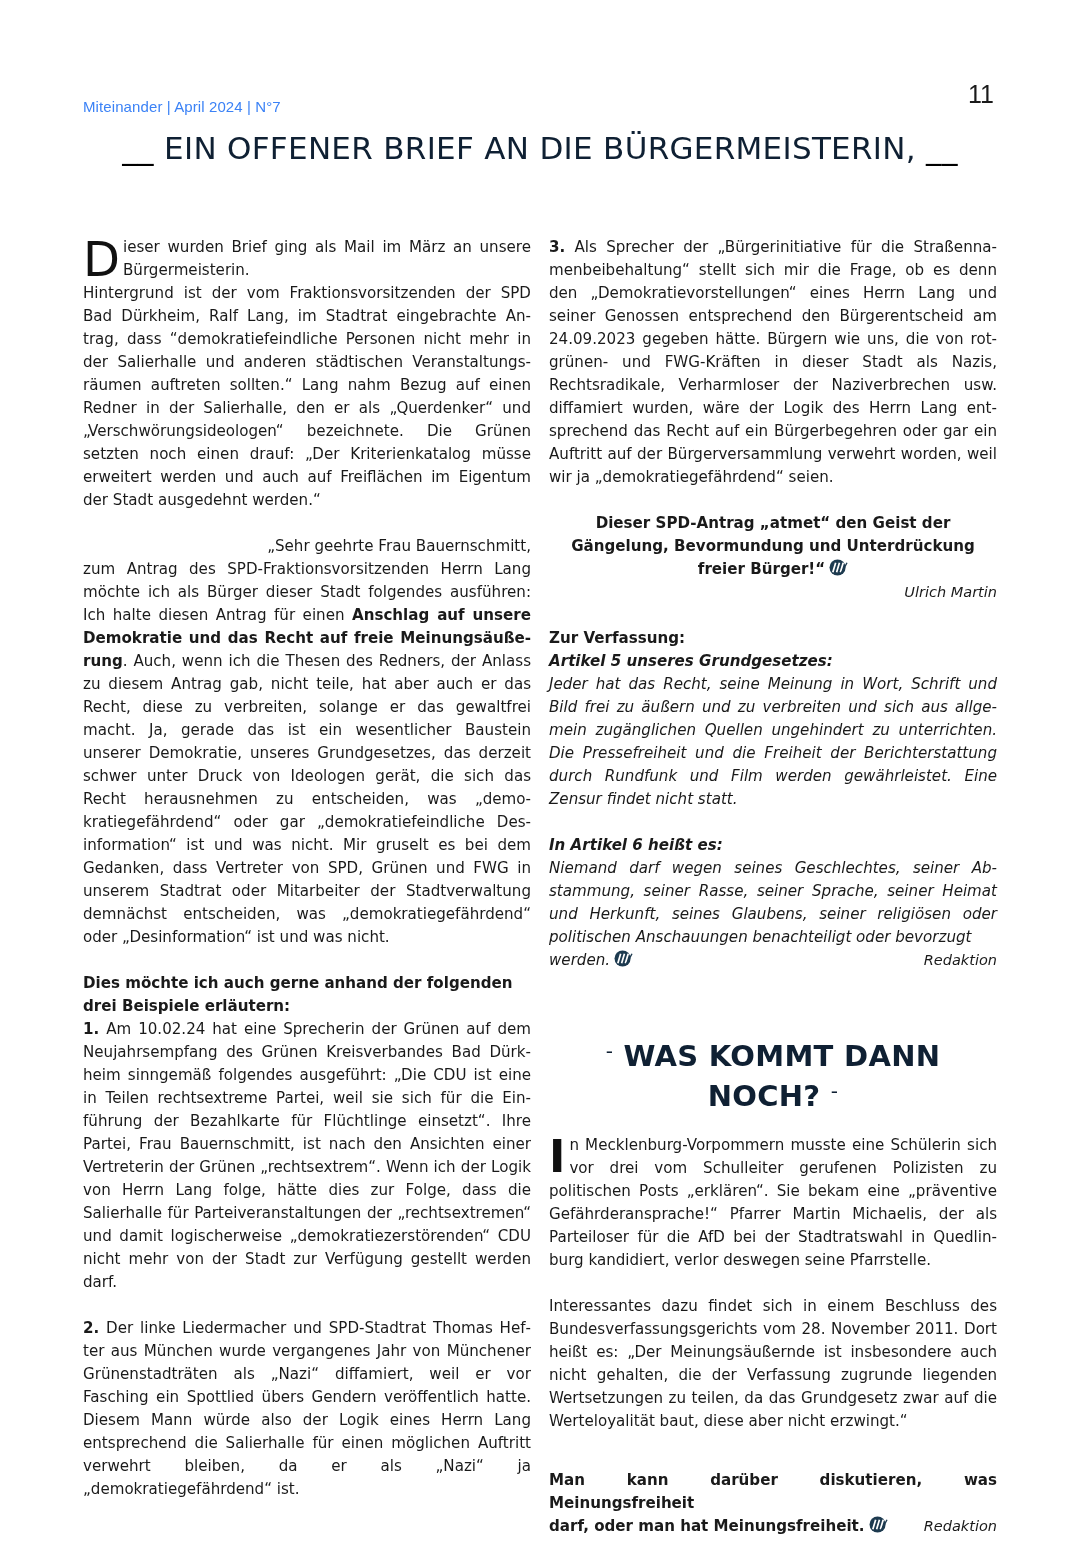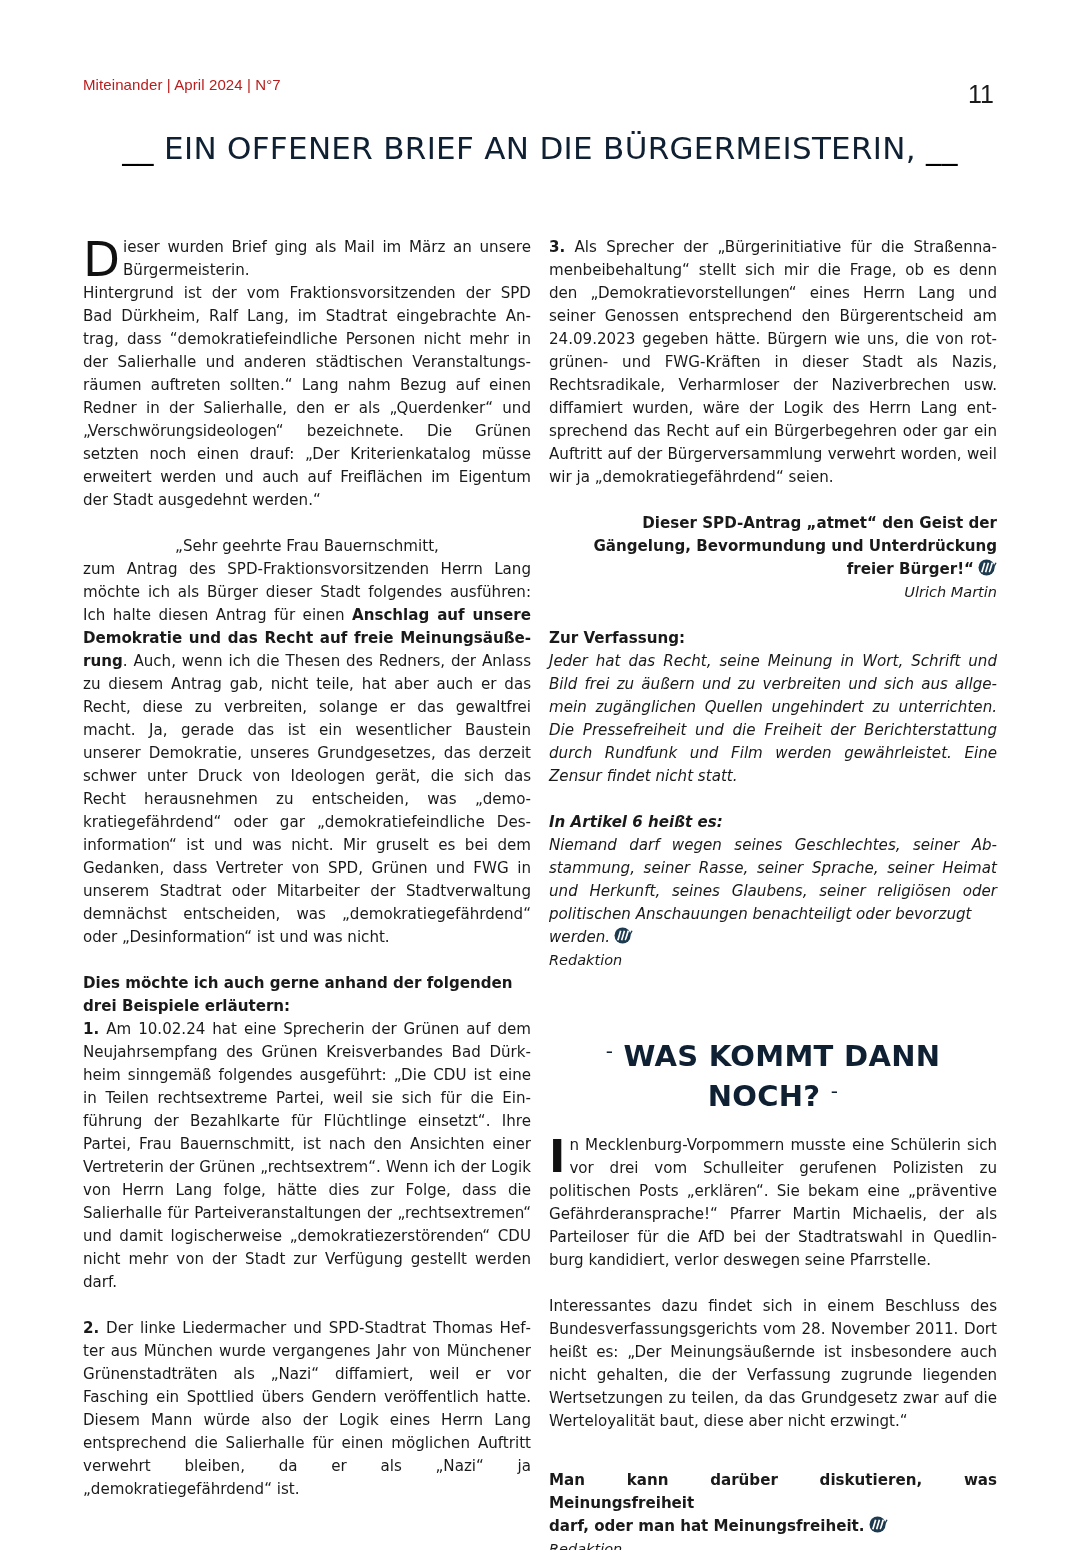--- a/index.html
+++ b/index.html
@@ -1,22 +1,22 @@
 <!DOCTYPE html>
 <html><head>
 <meta charset="utf-8">
 <style>
   html, body { margin: 0; padding: 0; background: #ffffff; }
   body {
     width: 1080px; height: 1550px; position: relative; overflow: hidden;
     font-family: "DejaVu Sans", sans-serif; color: #1a1a1a;
   }
   .header-left {
-    position: absolute; left: 83px; top: 76px;
-    font-family: "Liberation Sans", sans-serif; font-size: 15px; color: #b91c1c;
+    position: absolute; left: 83px; top: 98px;
+    font-family: "Liberation Sans", sans-serif; font-size: 15px; color: #3b82f6;
     letter-spacing: 0.1px;
   }
   .page-number {
     position: absolute; right: 86px; top: 80px;
     font-family: "Liberation Sans", sans-serif; font-size: 25px; color: #1a1a1a;
   }
   .main-title {
     position: absolute; left: 80px; top: 128px; width: 920px;
     text-align: center; color: #0f2033;
     font-family: "DejaVu Sans", sans-serif; font-size: 31px; font-weight: 500;
@@ -49,70 +49,71 @@
   .logo {
     display: inline-block; width: 19px; height: 17px; vertical-align: -2px;
     margin-left: 4px;
   }
   .sub-title {
     text-align: center; color: #0f2033;
     font-size: 29px; font-weight: 600; line-height: 35px; letter-spacing: 0.3px;
     margin: 0;
   }
   .sub-title .dash { font-size: 20px; vertical-align: 8px; font-weight: 400; }
-  .row-flex { display: flex; justify-content: space-between; align-items: baseline; flex-direction: column; }
+  .row-flex { display: flex; justify-content: space-between; align-items: baseline; }
 </style>
 </head>
 <body>
 
 <div class="header-left">Miteinander | April 2024 | N°7</div>
 <div class="page-number">11</div>
 
 <h1 class="main-title" style="margin:0;">
   <span class="dash">__</span>
   <span>EIN OFFENER BRIEF AN DIE BÜRGERMEISTERIN,</span>
   <span class="dash">__</span><br>
 </h1>
 
 <div class="col col-left">
   <p>
     <span class="dropcap">D</span><span>ieser wurden Brief ging als Mail im März an unsere Bürgermeisterin.</span>
   </p>
   <p style="clear:both;">Hintergrund ist der vom Fraktionsvorsitzenden der SPD Bad Dürkheim, Ralf Lang, im Stadtrat eingebrachte An­trag, dass “demokratiefeindliche Personen nicht mehr in der Salierhalle und anderen städtischen Veranstaltungs­räumen auftreten sollten.“ Lang nahm Bezug auf einen Redner in der Salierhalle, den er als „Querdenker“ und „Verschwörungsideologen“ bezeichnete. Die Grünen setzten noch einen drauf: „Der Kriterienkatalog müsse erweitert werden und auch auf Freiflächen im Eigentum der Stadt ausgedehnt werden.“</p>
   <div class="gap"></div>
-  <p style="text-align:center;">„Sehr geehrte Frau Bauernschmitt,</p>
+  <p style="text-align:right;">„Sehr geehrte Frau Bauernschmitt,</p>
   <p>
     <span>zum Antrag des SPD-Fraktionsvorsitzenden Herrn Lang möchte ich als Bürger dieser Stadt folgendes ausführen: Ich halte diesen Antrag für einen </span><b>Anschlag auf unsere Demokratie und das Recht auf freie Meinungsäuße­rung</b><span>. Auch, wenn ich die Thesen des Redners, der An­lass zu diesem Antrag gab, nicht teile, hat aber auch er das Recht, diese zu verbreiten, solange er das gewalt­frei macht. Ja, gerade das ist ein wesentlicher Baustein unserer Demokratie, unseres Grundgesetzes, das der­zeit schwer unter Druck von Ideologen gerät, die sich das Recht herausnehmen zu entscheiden, was „demo­kratiegefährdend“ oder gar „demokratiefeindliche Des­information“ ist und was nicht. Mir gruselt es bei dem Gedanken, dass Vertreter von SPD, Grünen und FWG in unserem Stadtrat oder Mitarbeiter der Stadtverwaltung demnächst entscheiden, was „demokratiegefährdend“ oder „Desinformation“ ist und was nicht.</span>
   </p>
   <div class="gap"></div>
   <p class="b" style="text-align:left;">Dies möchte ich auch gerne anhand der folgenden drei Beispiele erläutern:</p>
   <p>
     <b>1.</b><span> Am 10.02.24 hat eine Sprecherin der Grünen auf dem Neujahrsempfang des Grünen Kreisverbandes Bad Dürk­heim sinngemäß folgendes ausgeführt: „Die CDU ist eine in Teilen rechtsextreme Partei, weil sie sich für die Ein­führung der Bezahlkarte für Flüchtlinge einsetzt“. Ihre Partei, Frau Bauernschmitt, ist nach den Ansichten einer Vertreterin der Grünen „rechtsextrem“. Wenn ich der Logik von Herrn Lang folge, hätte dies zur Folge, dass die Salierhalle für Parteiveranstaltungen der „rechts­extremen“ und damit logischerweise „demokratiezer­störenden“ CDU nicht mehr von der Stadt zur Verfügung gestellt werden darf.</span>
   </p>
   <div class="gap"></div>
   <p>
     <b>2.</b><span> Der linke Liedermacher und SPD-Stadtrat Thomas Hef­ter aus München wurde vergangenes Jahr von Münchener Grünenstadträten als „Nazi“ diffamiert, weil er vor Fasching ein Spottlied übers Gendern veröffentlich hatte. Diesem Mann würde also der Logik eines Herrn Lang entsprechend die Salierhalle für einen möglichen Auftritt verwehrt blei­ben, da er als „Nazi“ ja „demokratiegefährdend“ ist.</span>
   </p>
 </div>
 
 <div class="col col-right">
   <p>
     <b>3.</b><span> Als Sprecher der „Bürgerinitiative für die Straßenna­menbeibehaltung“ stellt sich mir die Frage, ob es denn den „Demokratievorstellungen“ eines Herrn Lang und seiner Genossen entsprechend den Bürgerentscheid am 24.09.2023 gegeben hätte. Bürgern wie uns, die von rot-grünen- und FWG-Kräften in dieser Stadt als Nazis, Rechtsradikale, Verharmloser der Naziverbrechen usw. diffamiert wurden, wäre der Logik des Herrn Lang ent­sprechend das Recht auf ein Bürgerbegehren oder gar ein Auftritt auf der Bürgerversammlung verwehrt wor­den, weil wir ja „demokratiegefährdend“ seien.</span>
   </p>
   <div class="gap"></div>
-  <p class="b" style="text-align:right;">
+  <p class="b" style="text-align:center;">
     <span>Dieser SPD-Antrag „atmet“ den Geist der Gängelung, Bevormundung und Unterdrückung freier Bürger!“</span><span class="logo"><svg viewBox="0 0 20 18" width="19" height="17">
           <ellipse cx="9" cy="9" rx="8.5" ry="8.5" fill="#1d3a4f"></ellipse>
           <path d="M4 14 L7 4 M8 14 L11 4 M12 14 L15 4" stroke="#fff" stroke-width="1.8"></path>
           <path d="M13 15 L19 4" stroke="#1d3a4f" stroke-width="1.5"></path>
         </svg></span>
   </p>
   <p class="sig">Ulrich Martin</p>
   <div class="gap"></div>
   <p class="b">Zur Verfassung:</p>
+  <p class="b it">Artikel 5 unseres Grundgesetzes:</p>
   <p class="it">Jeder hat das Recht, seine Meinung in Wort, Schrift und Bild frei zu äußern und zu verbreiten und sich aus allge­mein zugänglichen Quellen ungehindert zu unterrichten. Die Pressefreiheit und die Freiheit der Berichterstattung durch Rundfunk und Film werden gewährleistet. Eine Zensur findet nicht statt.</p>
   <div class="gap"></div>
   <p class="b it">In Artikel 6 heißt es:</p>
   <p class="it">Niemand darf wegen seines Geschlechtes, seiner Ab­stammung, seiner Rasse, seiner Sprache, seiner Heimat und Herkunft, seines Glaubens, seiner religiösen oder politischen Anschauungen benachteiligt oder bevorzugt</p>
   <div class="row-flex">
     <span class="it"><span>werden.</span><span class="logo"><svg viewBox="0 0 20 18" width="19" height="17">
             <ellipse cx="9" cy="9" rx="8.5" ry="8.5" fill="#1d3a4f"></ellipse>
             <path d="M4 14 L7 4 M8 14 L11 4 M12 14 L15 4" stroke="#fff" stroke-width="1.8"></path>
             <path d="M13 15 L19 4" stroke="#1d3a4f" stroke-width="1.5"></path>
           </svg></span></span>

